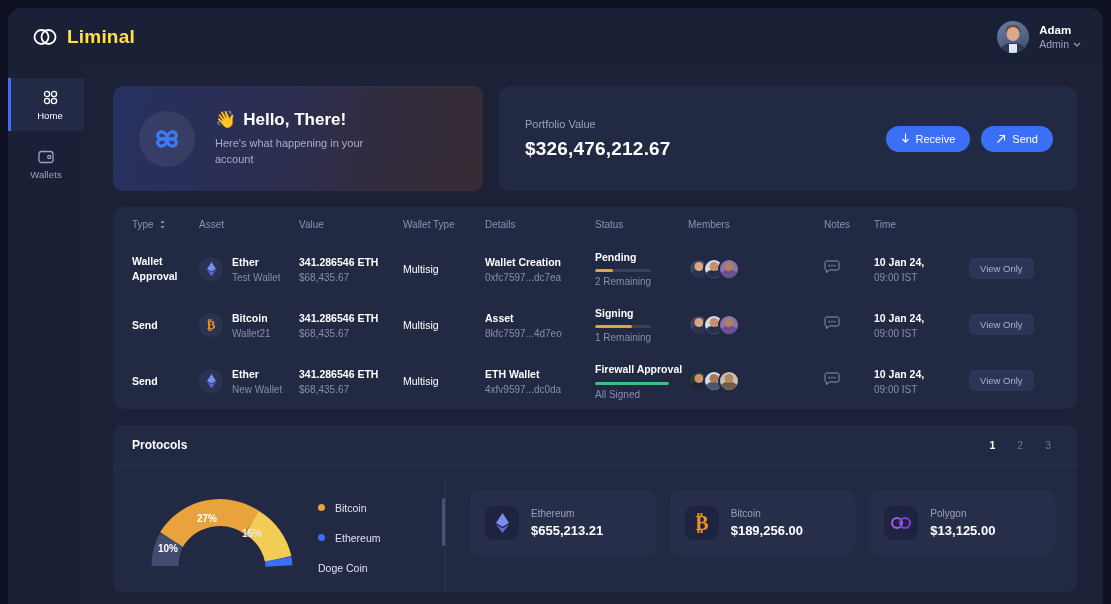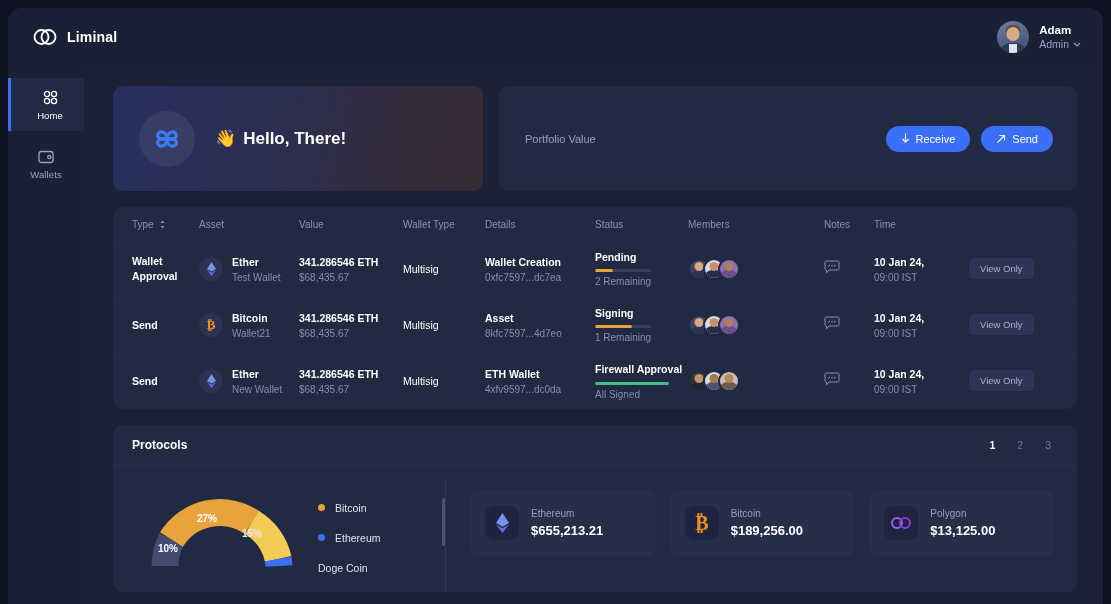--- a/index.html
+++ b/index.html
@@ -28,21 +28,21 @@
     position: absolute; left: 0; top: 0;
     width: 1095px; height: 58px;
     background: #1a2036;
     display: flex; align-items: center;
     justify-content: space-between;
     padding: 0 22px 0 24px;
   }
   .logo { display: flex; align-items: center; gap: 9px; }
   .logo-mark { width: 26px; height: 20px; }
   .logo-text {
-    color: #ffffff; font-size: 14px; font-weight: bold; letter-spacing: .2px;
+    color: #fde047; font-size: 19px; font-weight: bold; letter-spacing: .2px;
   }
   .user { display: flex; align-items: center; gap: 10px; }
   .avatar-lg {
     width: 32px; height: 32px; border-radius: 50%;
     background: linear-gradient(160deg,#6d7fa8,#3e4a6b);
     position: relative; overflow: hidden; flex: none;
   }
   .avatar-lg .head {
     position: absolute; left: 50%; top: 18%;
     transform: translateX(-50%);
@@ -311,26 +311,28 @@
               <path d="M17 17 C17 24, 10 26, 8 22 C6 18, 12 16, 17 17 Z"></path>
               <path d="M17 17 C17 24, 24 26, 26 22 C28 18, 22 16, 17 17 Z"></path>
             </g>
           </svg>
         </div>
         <div>
           <div class="hero-title">
             <span>👋</span>
             <span>Hello, There!</span>
           </div>
+          <div class="hero-sub">Here's what happening in your account</div>
         </div>
       </div>
 
       <div class="portfolio">
         <div>
           <div class="pf-label">Portfolio Value</div>
+          <div class="pf-value">$326,476,212.67</div>
         </div>
         <div class="pf-actions">
           <button class="btn">
             <svg width="9" height="11" viewBox="0 0 9 11">
               <path d="M4.5 0.5 L4.5 9 M1.5 6 L4.5 9.2 L7.5 6" fill="none" stroke="#fff" stroke-width="1.1"></path>
             </svg>
             <span>Receive</span>
           </button>
           <button class="btn">
             <svg width="10" height="10" viewBox="0 0 10 10">

